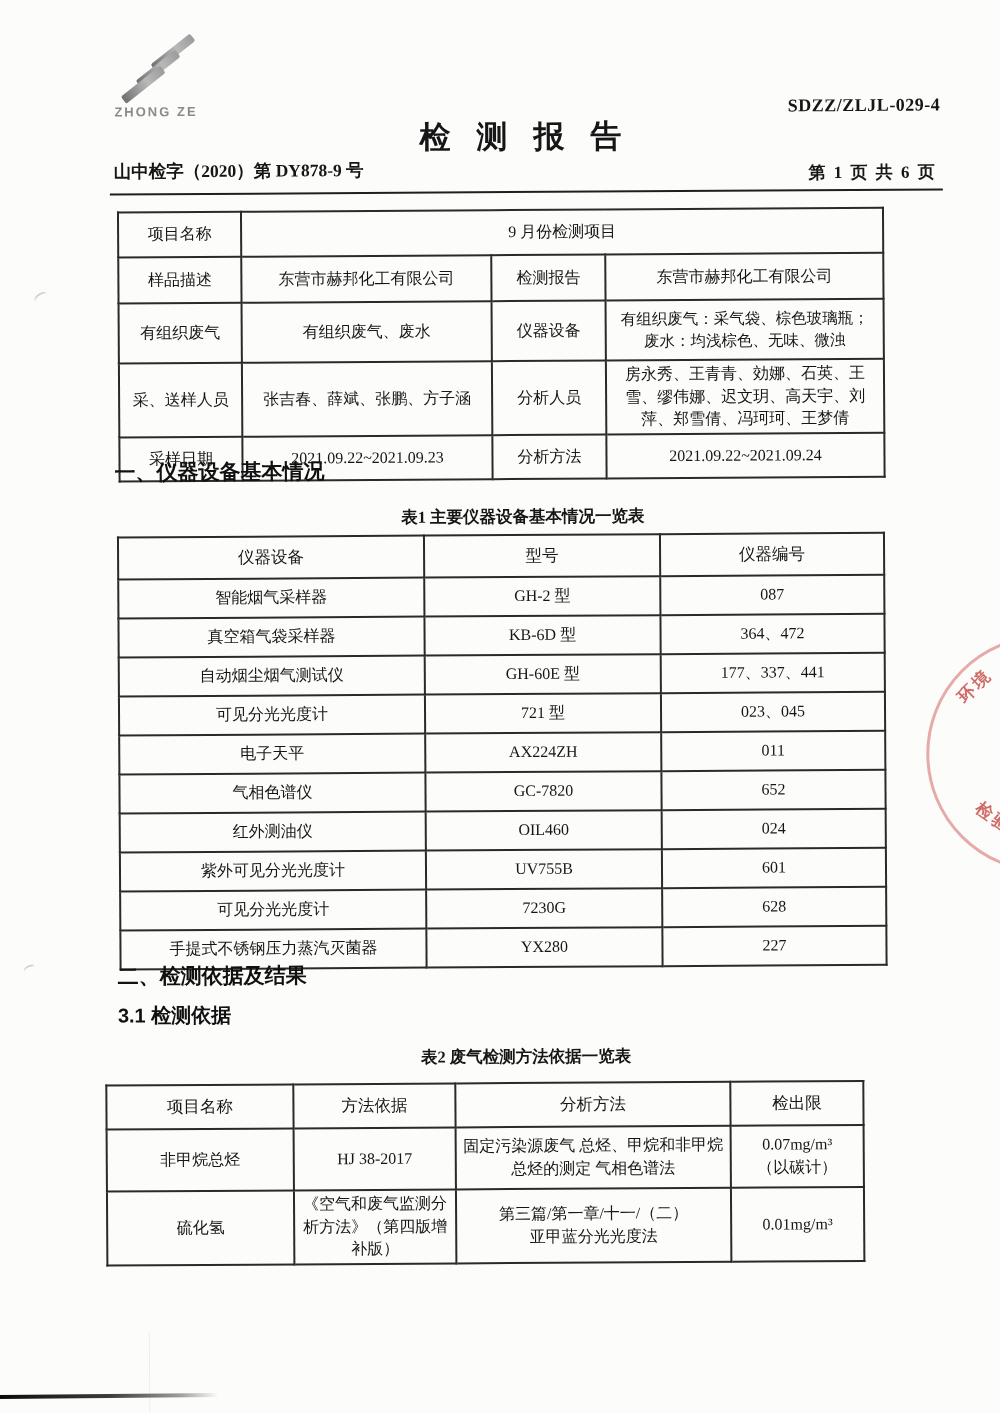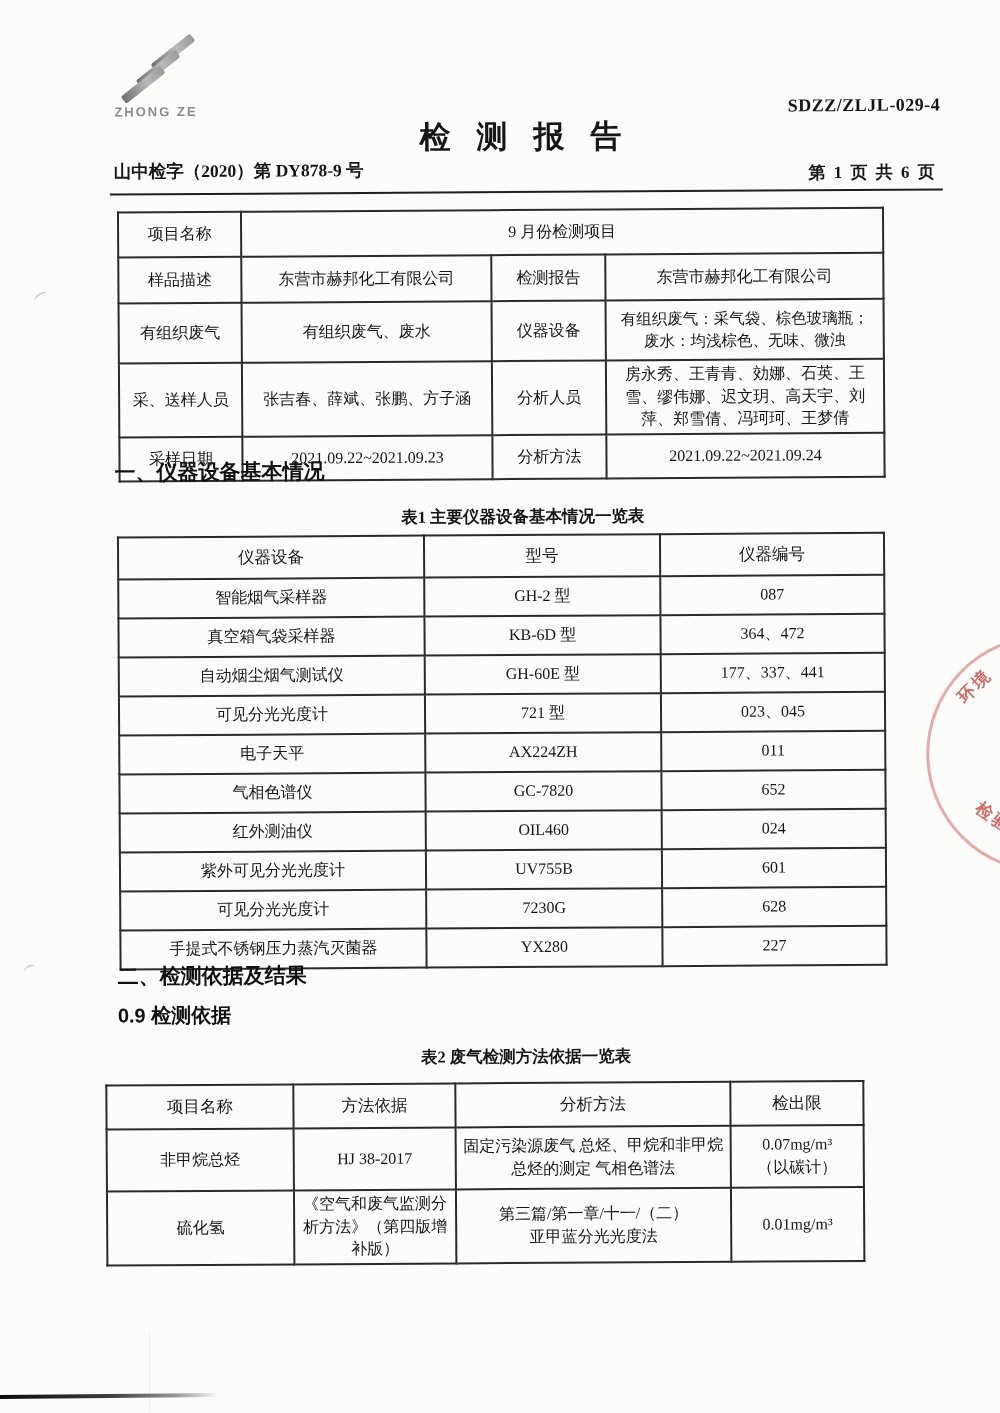--- a/index.html
+++ b/index.html
@@ -209,21 +209,21 @@
         </tr>
         <tr>
           <td>手提式不锈钢压力蒸汽灭菌器</td>
           <td>YX280</td>
           <td>227</td>
         </tr>
       </tbody>
     </table>
 
     <h2 class="sec-heading h-sec2">二、检测依据及结果</h2>
-    <h3 class="sec-heading h-sub21">0.9 检测依据</h3>
+    <h3 class="sec-heading h-sub21">3.1 检测依据</h3>
     <p class="tbl-caption cap2">表2  废气检测方法依据一览表</p>
 
     <table class="tbl method-table">
       <colgroup>
           <col style="width:187px">
           <col style="width:162px">
           <col style="width:275px">
           <col style="width:133px">
         </colgroup>
       <tbody>

